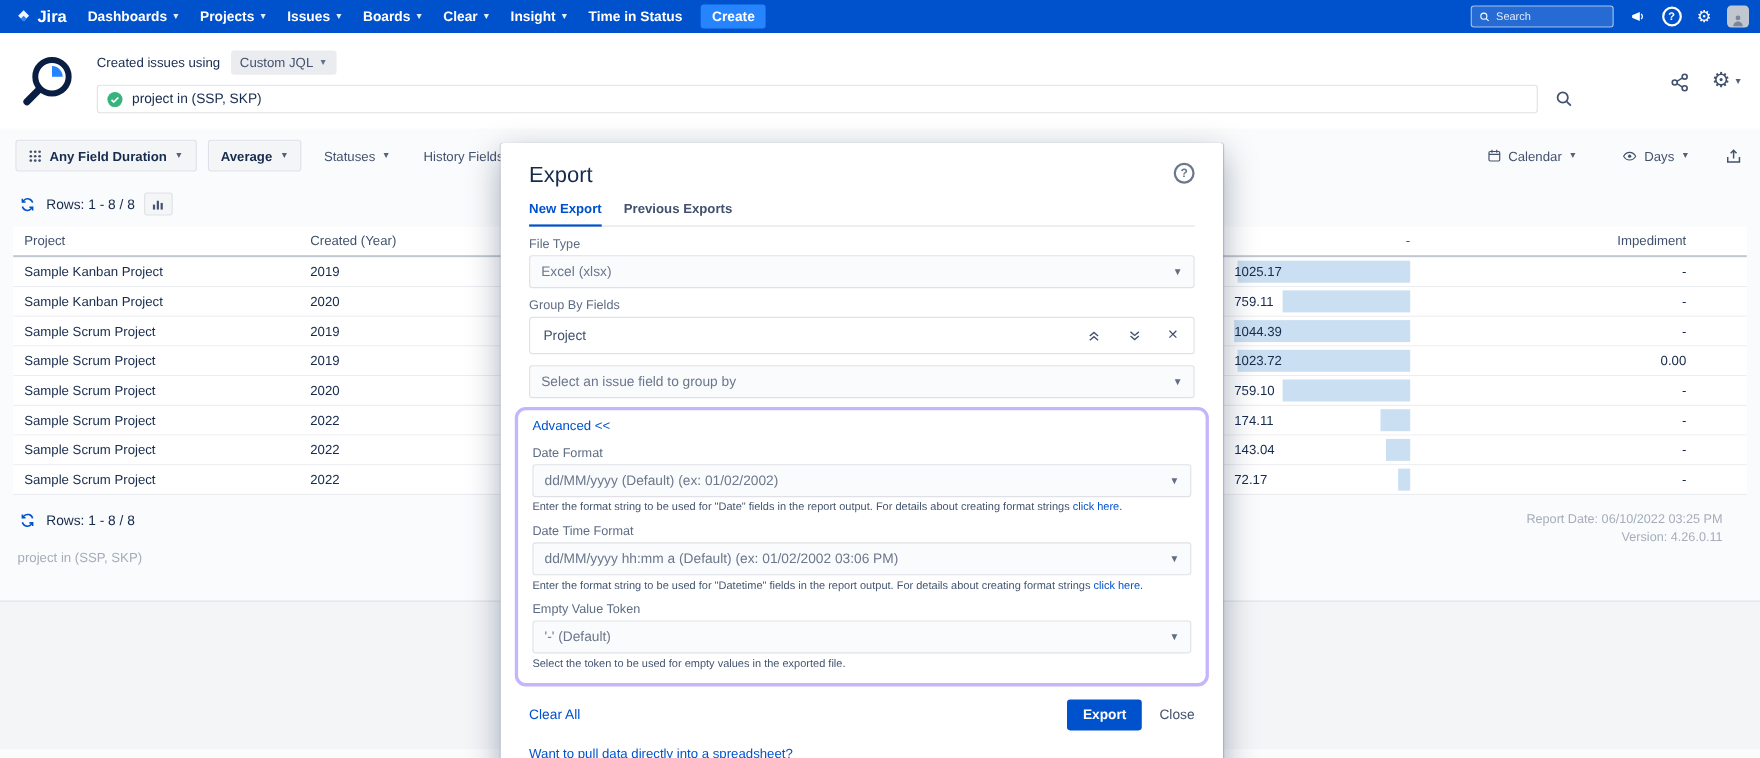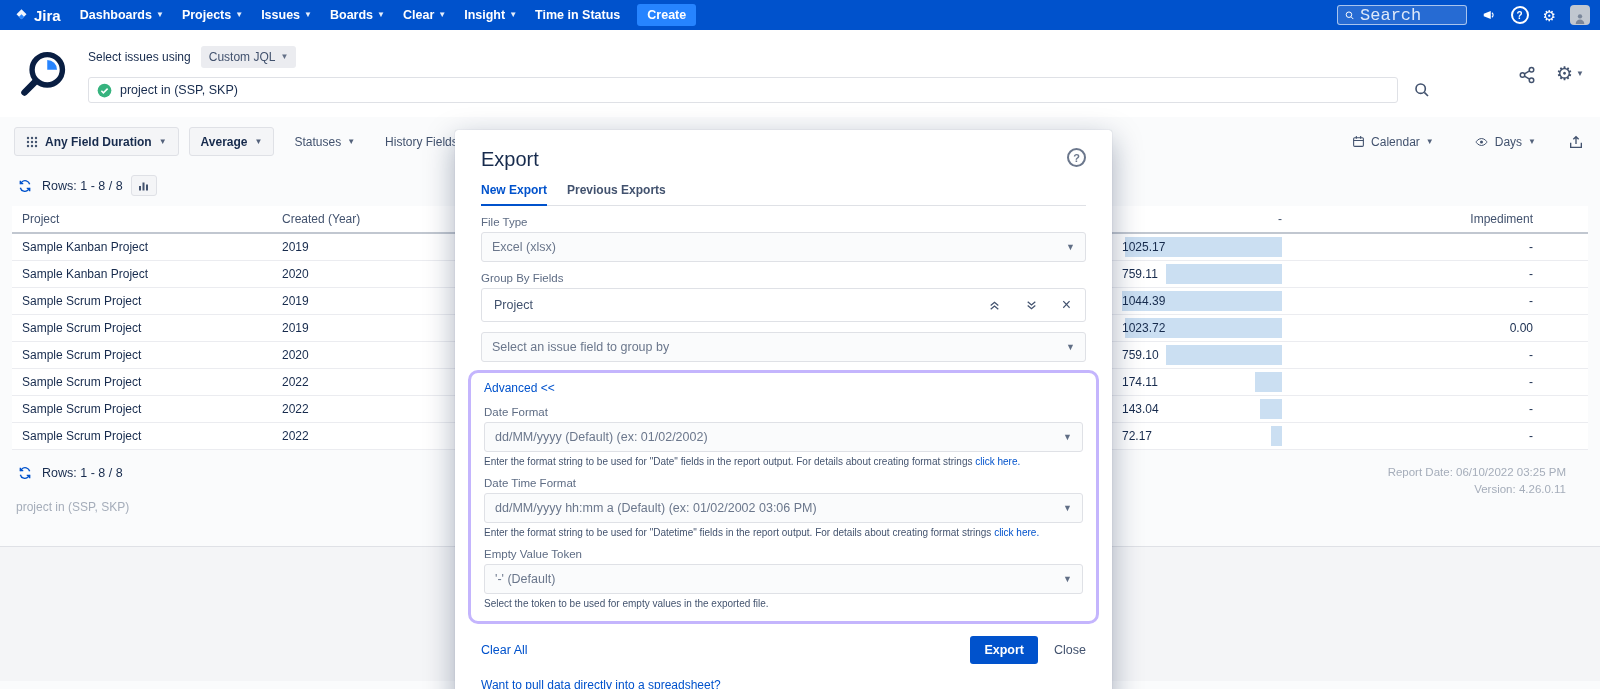--- a/index.html
+++ b/index.html
@@ -8,21 +8,21 @@
   .page { position:relative; width:1600px; height:689px; background:#FAFBFC; overflow:hidden; }
 
   
   .topnav { height:30px; background:#0052CC; display:flex; align-items:center; color:#fff; padding:0 10px; }
   .brand { display:flex; align-items:center; gap:5px; font-weight:bold; font-size:15px; padding:0 10px 0 4px; }
   .nav-item { font-size:12.5px; font-weight:600; padding:0 9px; display:flex; align-items:center; gap:4px; cursor:pointer; white-space:nowrap; }
   .chev { font-size:8px; line-height:1; opacity:.9; }
   .create-btn { background:#2684FF; border-radius:3px; font-size:12.5px; font-weight:bold; padding:4px 10px; margin-left:8px; cursor:pointer; }
   .nav-right { margin-left:auto; display:flex; align-items:center; gap:12px; }
   .nav-search { display:flex; align-items:center; gap:6px; background:rgba(255,255,255,0.15); border:1px solid rgba(255,255,255,0.6); border-radius:3px; height:20px; width:130px; padding:0 7px; }
-  .nav-search input { background:transparent; border:none; outline:none; color:#fff; font-size:17px; width:100%; font-family:Liberation Mono, monospace; }
+  .nav-search input { background:transparent; border:none; outline:none; color:#fff; font-size:10px; width:100%; font-family:Liberation Sans, sans-serif; }
   .nav-search input::placeholder { color:rgba(255,255,255,0.85); }
   .nav-circle { width:18px; height:18px; border:2px solid #fff; border-radius:50%; display:flex; align-items:center; justify-content:center; font-size:10px; font-weight:bold; }
   .avatar { width:20px; height:20px; border-radius:4px; background:#C1C7D0; display:flex; align-items:flex-end; justify-content:center; overflow:hidden; }
   .gear-glyph { font-size:15px; line-height:1; }
 
   
   .query-section { background:#fff; padding:12px 16px 14px; display:flex; gap:16px; }
   .app-logo { flex:0 0 56px; display:flex; align-items:center; justify-content:center; }
   .query-main { flex:1; }
   .query-row1 { display:flex; align-items:center; gap:10px; margin:4px 0 9px; }
@@ -170,21 +170,21 @@
   <div class="query-section">
     <div class="app-logo">
       <svg width="52" height="52" viewBox="0 0 48 48">
         <circle cx="27" cy="21" r="14" fill="none" stroke="#091E42" stroke-width="5"></circle>
         <path d="M27 12a9 9 0 0 1 9 9l-9 0z" fill="#2684FF"></path>
         <path d="M16 32L6 42" stroke="#091E42" stroke-width="6" stroke-linecap="round"></path>
       </svg>
     </div>
     <div class="query-main">
       <div class="query-row1">
-        <span class="ql">Select issues using</span>
+        <span class="ql">Created issues using</span>
         <span class="jql-chip">
           <span>Custom JQL</span>
           <span class="chev">▼</span>
         </span>
       </div>
       <div class="query-row2">
         <div class="jql-input-wrap">
           <svg width="15" height="15" viewBox="0 0 24 24">
               <circle cx="12" cy="12" r="11" fill="#36B37E"></circle>
               <path d="M7 12.5l3.2 3.2L17 9" stroke="#fff" stroke-width="2.5" fill="none"></path>

